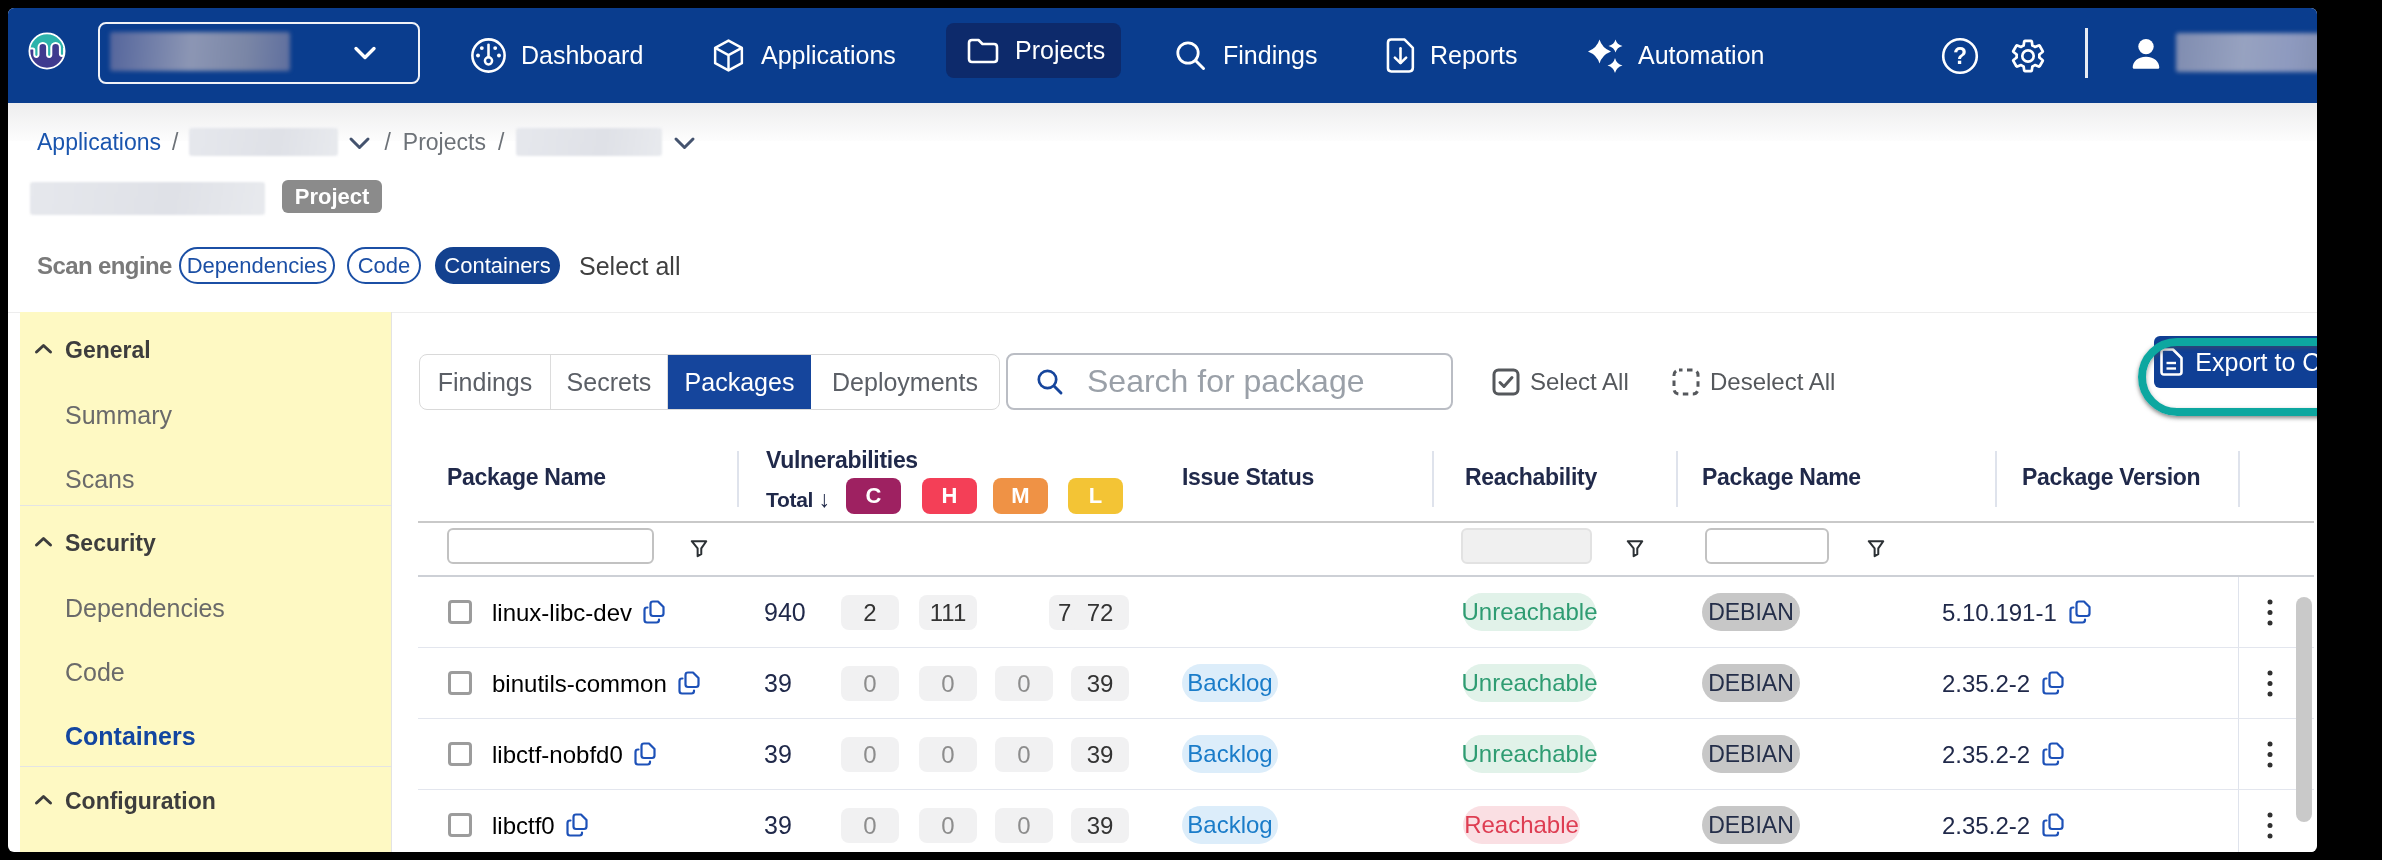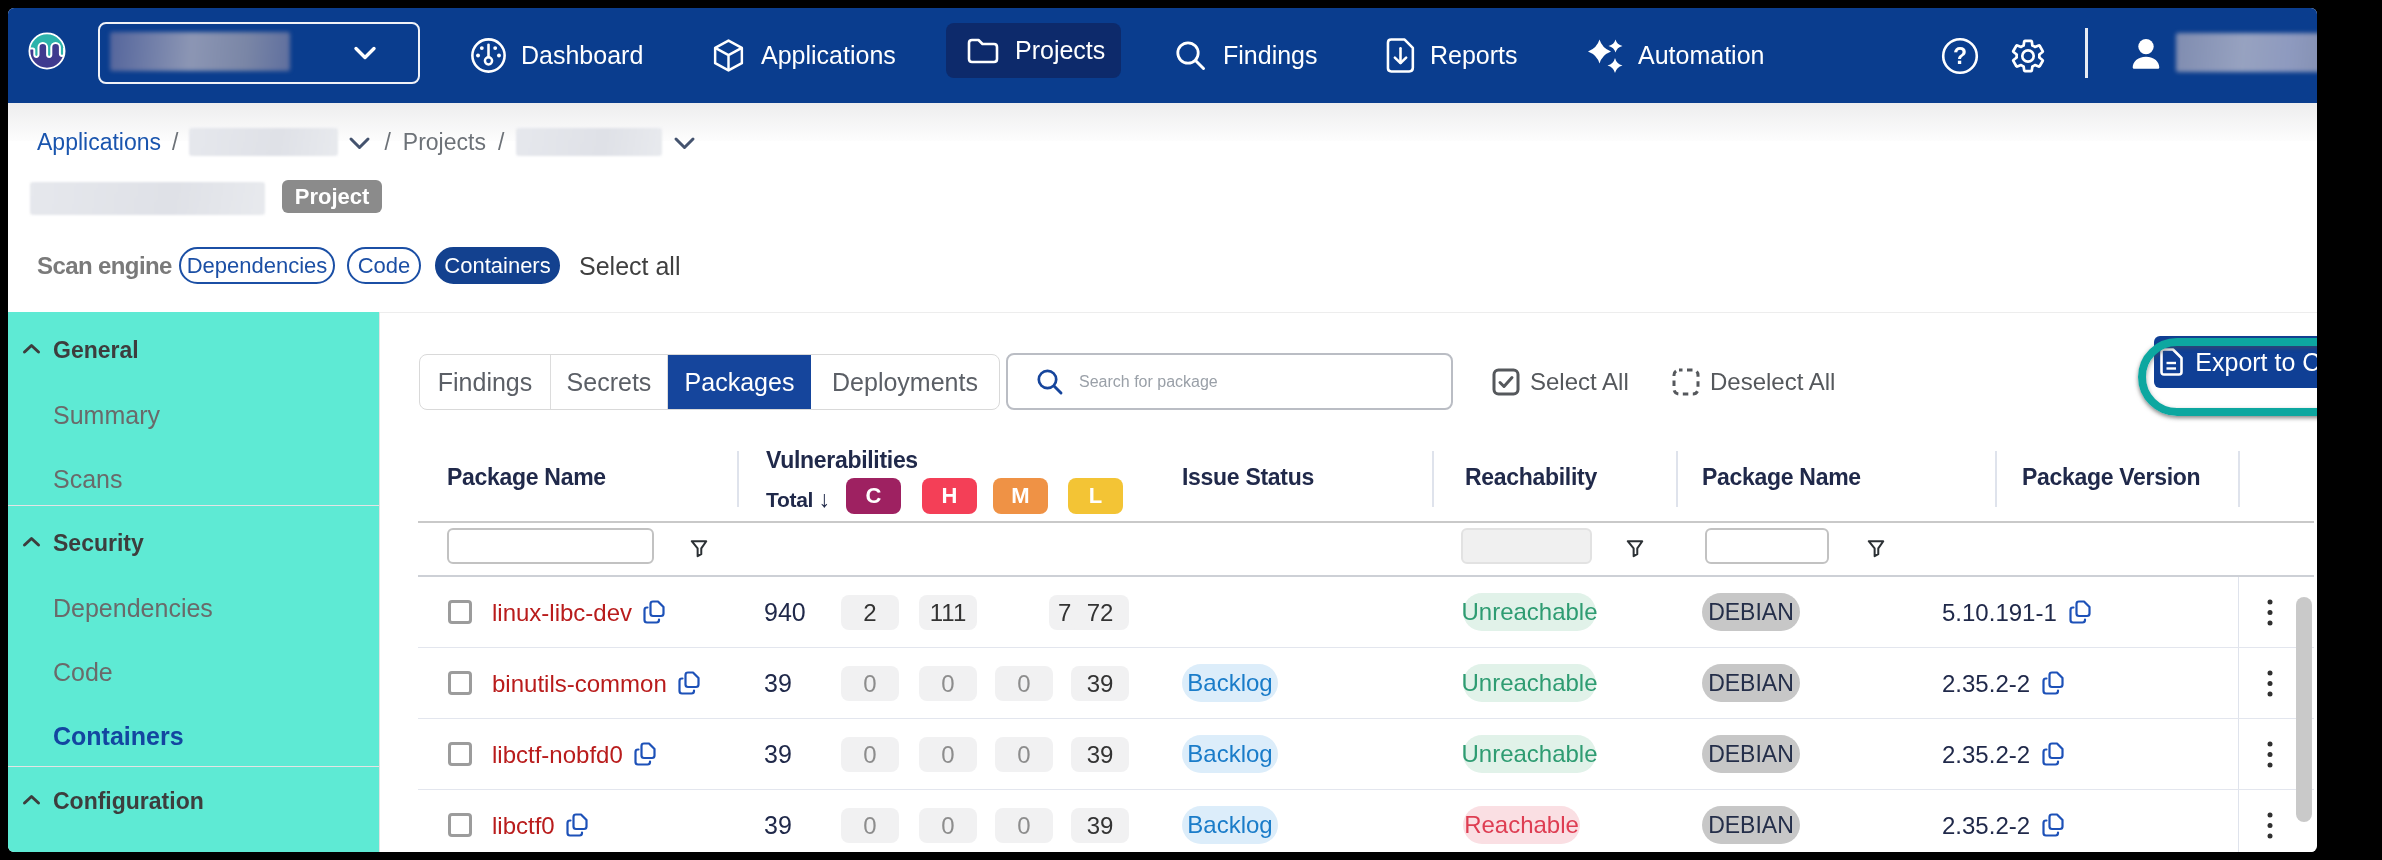--- a/index.html
+++ b/index.html
@@ -15,21 +15,21 @@
     background:linear-gradient(#ededee,#fdfdfd);}
   
   .crumb{position:absolute;top:119px;left:29px;height:30px;display:flex;align-items:center;font-size:23px;color:#6d7278;}
   .blur1{background:linear-gradient(100deg,#e6e8ed,#dfe1e7 60%,#e8eaee);border-radius:3px;filter:blur(1.2px);}
   .badge-proj{position:absolute;left:274px;top:172px;width:100px;height:33px;background:#8b8b8b;
     border-radius:6px;color:#fff;font-weight:bold;font-size:22px;display:flex;align-items:center;justify-content:center;}
   .pill{height:37px;border-radius:19px;border:2px solid #1b4fa5;color:#1b4fa5;
     display:flex;align-items:center;justify-content:center;background:#fff;box-sizing:border-box;font-size:22px;}
   .pill.fill{background:#13418f;color:#fff;border-color:#13418f;}
   
-  .side{position:absolute;left:0;top:304px;width:371px;height:540px;background:#5eead4;border-right:1px solid #e3e3e3;text-decoration:underline;}
+  .side{position:absolute;left:12px;top:304px;width:371px;height:540px;background:#fef9c3;border-right:1px solid #e3e3e3;text-decoration:underline;}
   .side .hdr{position:absolute;left:45px;font-weight:bold;font-size:23px;color:#3d3d3d;}
   .side .itm{position:absolute;left:45px;font-size:25px;color:#6a6a6a;}
   .side .div{position:absolute;left:0;width:100%;height:1px;background:#e4e4e4;}
   .caret{position:absolute;left:14px;width:19px;height:12px;}
   
   .tabs{position:absolute;left:411px;top:346px;height:56px;display:flex;border:1px solid #d9d9d9;
     border-radius:8px;overflow:hidden;box-sizing:border-box;background:#fff;}
   .tab{display:flex;align-items:center;justify-content:center;font-size:25px;color:#5b5f66;border-right:1px solid #dcdcdc;box-sizing:border-box;}
   .tab.on{background:#15459c;color:#fff;border-right:none;}
   
@@ -45,21 +45,21 @@
   .tablewrap{position:absolute;left:410px;top:422px;width:1896px;height:422px;background:#fff;}
   .thead{position:absolute;left:0;top:8px;width:100%;height:85px;border-bottom:2px solid #c9c9c9;box-sizing:border-box;}
   .th{position:absolute;font-weight:bold;color:#20294a;font-size:23px;letter-spacing:-0.3px;}
   .colsep{position:absolute;width:2px;top:13px;height:56px;background:#dfe3ec;}
   .sevbadge{position:absolute;top:40px;width:55px;height:36px;border-radius:8px;color:#fff;font-weight:bold;
     font-size:22px;display:flex;align-items:center;justify-content:center;}
   .frow{position:absolute;left:0;top:85px;width:100%;height:62px;border-bottom:2px solid #cdd0d6;box-sizing:border-box;}
   .finput{position:absolute;top:13px;height:36px;border:2px solid #c2c2c2;border-radius:6px;box-sizing:border-box;background:#fff;}
   .row{position:absolute;left:0;width:100%;height:71px;border-bottom:1px solid #e3e6ee;box-sizing:border-box;}
   .cbox{position:absolute;left:30px;top:23px;width:24px;height:24px;border:3px solid #9c9c9c;border-radius:4px;box-sizing:border-box;}
-  .pname{position:absolute;left:74px;top:0;height:71px;display:flex;align-items:center;gap:9px;color:#b91c1c;font-size:24px;}
+  .pname{position:absolute;left:74px;top:0;height:71px;display:flex;align-items:center;gap:9px;color:#000000;font-size:24px;}
   .total{position:absolute;left:346px;top:0;height:71px;display:flex;align-items:center;color:#20294a;font-size:25px;}
   .gbadge{position:absolute;top:18px;width:58px;height:35px;background:#f1f1f2;border-radius:8px;
     display:flex;align-items:center;justify-content:center;font-size:24px;color:#333;}
   .gbadge.z{color:#8d8d8d;}
   .spill{position:absolute;height:38px;top:16px;border-radius:19px;display:flex;align-items:center;justify-content:center;font-size:24px;}
   .ver{position:absolute;left:1524px;top:0;height:71px;display:flex;align-items:center;gap:10px;color:#20294a;font-size:24px;}
   .kebab{position:absolute;left:1848px;top:21px;}
   .colrail{position:absolute;left:2310px;top:422px;width:57px;height:422px;border-left:1px solid #d7dadf;background:#fff;}
   .scrollbar{position:absolute;left:2288px;top:589px;width:16px;height:225px;background:#c9c9c9;border-radius:8px;}
 </style>
@@ -206,21 +206,21 @@
     <div class="tab" style="width:117px;">Secrets</div>
     <div class="tab on" style="width:143px;">Packages</div>
     <div class="tab" style="width:188px;border-right:none;">Deployments</div>
   </div>
 
   <div class="search" id="searchbox">
     <svg style="margin-left:27px" width="30" height="30" viewBox="0 0 30 30">
         <circle cx="12.5" cy="12.5" r="8.7" fill="none" stroke="#16459c" stroke-width="2.7"></circle>
         <line x1="19" y1="19" x2="26" y2="26" stroke="#16459c" stroke-width="2.9" stroke-linecap="round"></line>
       </svg>
-    <span style="margin-left:14px;color:#9aa0a8;font-size:16px;text-align:center;">Search for package</span>
+    <span style="margin-left:22px;color:#9aa0a8;font-size:32px;text-align:center;">Search for package</span>
   </div>
   <div class="selrow" id="selectall" style="left:1484px;top:345px;height:57px;">
     <svg width="28" height="28" viewBox="0 0 28 28">
         <rect x="2" y="2" width="24" height="24" rx="4.5" fill="none" stroke="#55585c" stroke-width="3"></rect>
         <path d="M8,14.5 L12,18.5 L20,9.5" fill="none" stroke="#55585c" stroke-width="3" stroke-linecap="round" stroke-linejoin="round"></path>
       </svg>
     <span>Select All</span>
   </div>
   <div class="selrow" id="deselectall" style="left:1664px;top:345px;height:57px;">
     <svg width="28" height="28" viewBox="0 0 28 28">

